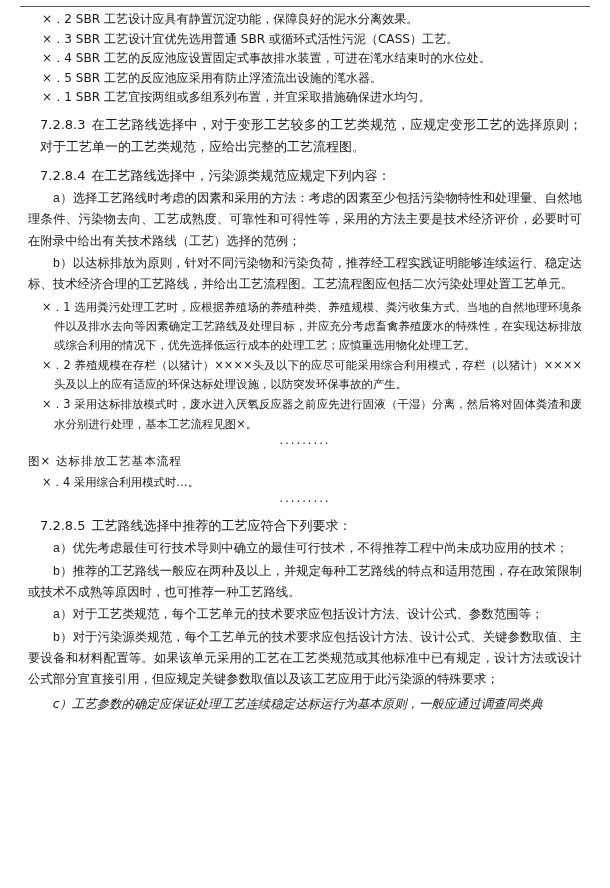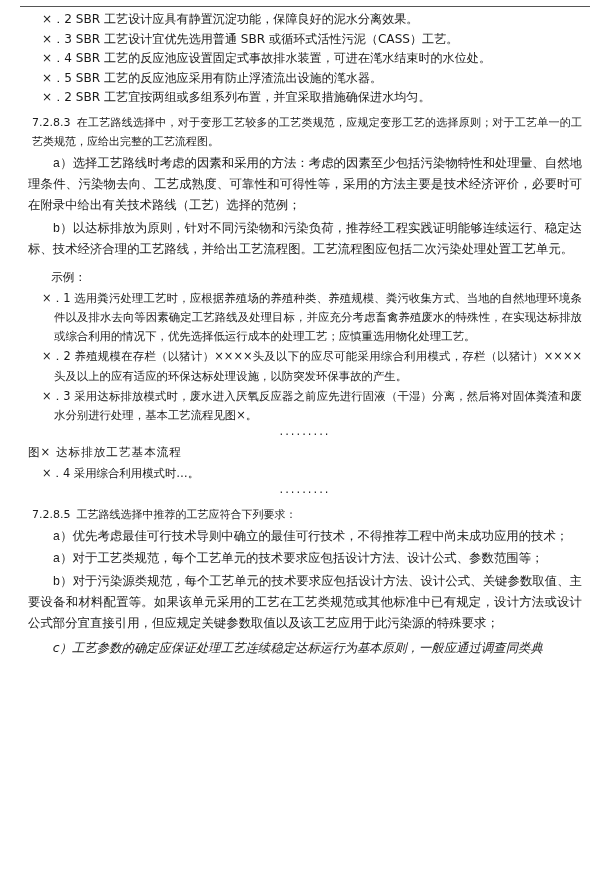--- a/index.html
+++ b/index.html
@@ -32,23 +32,23 @@
   
   .xitem {
     font-size: 12.1px;
     line-height: 1.62;
     margin: 0;
     padding-left: 14px;
     text-align: justify;
   }
   
   .clause {
-    font-size: 11px;
+    font-size: 13px;
     line-height: 1.72;
-    margin: 6px 0 2px 4px;
+    margin: 6px 0 2px 12px;
     text-align: justify;
   }
   .clause .num {
     margin-right: 6px;
   }
   
   .para {
     font-size: 12.4px;
     line-height: 1.72;
     margin: 0 0 1px 0;
@@ -98,43 +98,46 @@
 
 <div id="page">
 
   <div class="rule-top"></div>
 
   <div>
     <p class="xitem">×．2  SBR 工艺设计应具有静置沉淀功能，保障良好的泥水分离效果。</p>
     <p class="xitem">×．3  SBR 工艺设计宜优先选用普通 SBR 或循环式活性污泥（CASS）工艺。</p>
     <p class="xitem">×．4  SBR 工艺的反应池应设置固定式事故排水装置，可进在滗水结束时的水位处。</p>
     <p class="xitem">×．5  SBR 工艺的反应池应采用有防止浮渣流出设施的滗水器。</p>
-    <p class="xitem">×．2  SBR 工艺宜按两组或多组系列布置，并宜采取措施确保进水均匀。</p>
+    <p class="xitem">×．1  SBR 工艺宜按两组或多组系列布置，并宜采取措施确保进水均匀。</p>
   </div>
 
   <p class="clause">
     <span class="num">7.2.8.3</span><span>在工艺路线选择中，对于变形工艺较多的工艺类规范，应规定变形工艺的选择原则；对于工艺单一的工艺类规范，应给出完整的工艺流程图。</span>
   </p>
 
+  <p class="clause">
+    <span class="num">7.2.8.4</span><span>在工艺路线选择中，污染源类规范应规定下列内容：</span>
+  </p>
 
   <p class="para">a）选择工艺路线时考虑的因素和采用的方法：考虑的因素至少包括污染物特性和处理量、自然地理条件、污染物去向、工艺成熟度、可靠性和可得性等，采用的方法主要是技术经济评价，必要时可在附录中给出有关技术路线（工艺）选择的范例；</p>
   <p class="para">b）以达标排放为原则，针对不同污染物和污染负荷，推荐经工程实践证明能够连续运行、稳定达标、技术经济合理的工艺路线，并给出工艺流程图。工艺流程图应包括二次污染处理处置工艺单元。</p>
 
-  <p class="example-label">示例：</p>
   <p class="ex-item">×．1  选用粪污处理工艺时，应根据养殖场的养殖种类、养殖规模、粪污收集方式、当地的自然地理环境条件以及排水去向等因素确定工艺路线及处理目标，并应充分考虑畜禽养殖废水的特殊性，在实现达标排放或综合利用的情况下，优先选择低运行成本的处理工艺；应慎重选用物化处理工艺。</p>
   <p class="ex-item">×．2  养殖规模在存栏（以猪计）××××头及以下的应尽可能采用综合利用模式，存栏（以猪计）××××头及以上的应有适应的环保达标处理设施，以防突发环保事故的产生。</p>
   <p class="ex-item">×．3  采用达标排放模式时，废水进入厌氧反应器之前应先进行固液（干湿）分离，然后将对固体粪渣和废水分别进行处理，基本工艺流程见图×。</p>
 
   <p class="dots">·········</p>
   <p class="figcap">图×  达标排放工艺基本流程</p>
   <p class="ex-item">×．4  采用综合利用模式时…。</p>
   <p class="dots">·········</p>
 
   <p class="clause">
     <span class="num">7.2.8.5</span><span>工艺路线选择中推荐的工艺应符合下列要求：</span>
   </p>
   <p class="para">a）优先考虑最佳可行技术导则中确立的最佳可行技术，不得推荐工程中尚未成功应用的技术；</p>
+  <p class="para">b）推荐的工艺路线一般应在两种及以上，并规定每种工艺路线的特点和适用范围，存在政策限制或技术不成熟等原因时，也可推荐一种工艺路线。</p>
 
   <p class="para">a）对于工艺类规范，每个工艺单元的技术要求应包括设计方法、设计公式、参数范围等；</p>
   <p class="para">b）对于污染源类规范，每个工艺单元的技术要求应包括设计方法、设计公式、关键参数取值、主要设备和材料配置等。如果该单元采用的工艺在工艺类规范或其他标准中已有规定，设计方法或设计公式部分宜直接引用，但应规定关键参数取值以及该工艺应用于此污染源的特殊要求；</p>
   <p class="para-tight">c）工艺参数的确定应保证处理工艺连续稳定达标运行为基本原则，一般应通过调查同类典</p>
 
 </div>
 
 </body></html>

